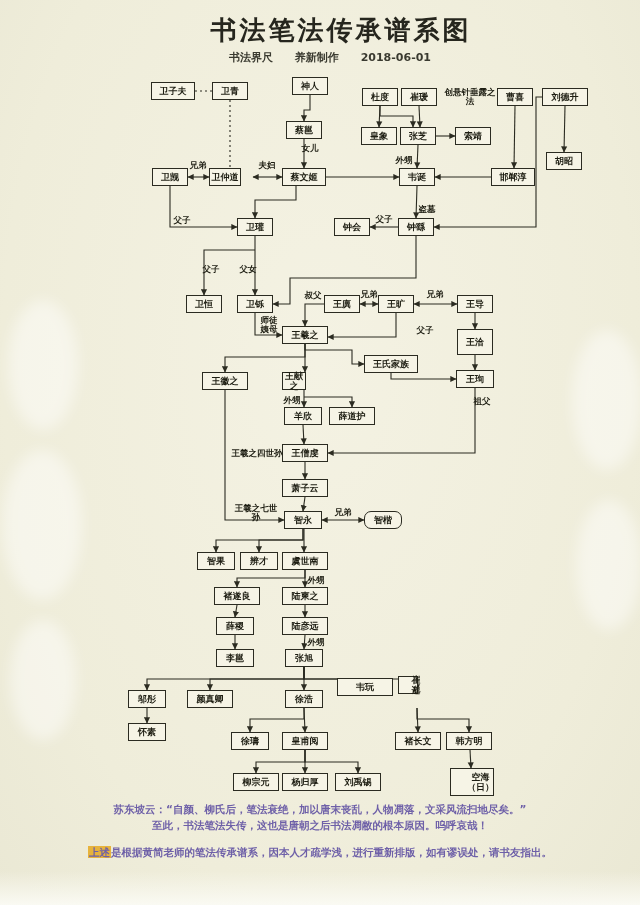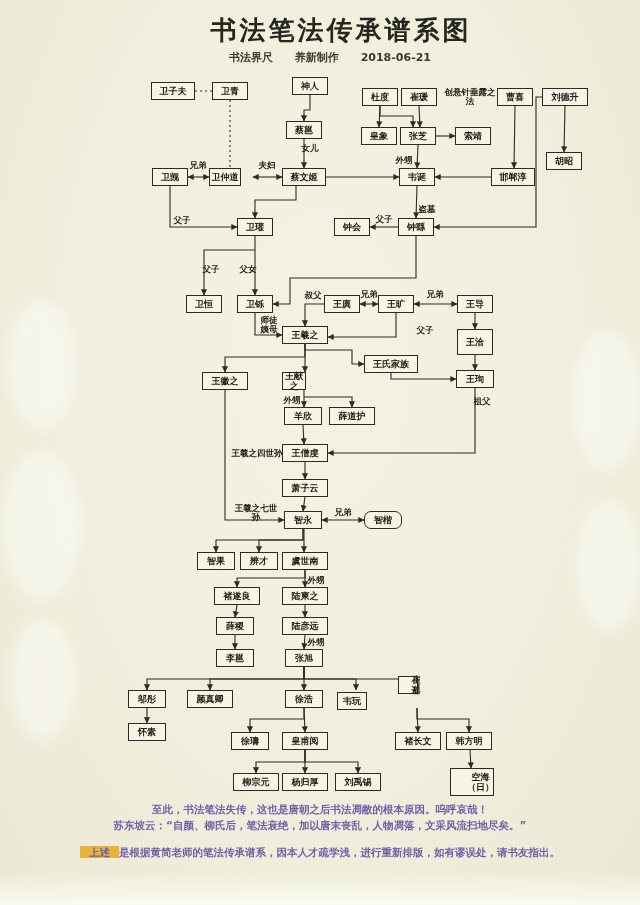--- a/index.html
+++ b/index.html
@@ -21,41 +21,41 @@
         border:1px solid #2b2b21;background:#f6f4e6;color:#1d1d12;
         font-size:9px;font-weight:bold;line-height:10px;text-align:center;
         white-space:pre-line;box-sizing:border-box;}
   .elabel{position:absolute;transform:translate(-50%,-50%);
           font-size:8.5px;font-weight:bold;color:#1d1d12;line-height:9px;
           white-space:pre;text-align:center;}
   .note{position:absolute;left:40px;width:560px;text-align:center;
         color:#6e60a8;font-size:10.5px;font-weight:bold;line-height:16px;}
   #quote{top:801px;}
   #remark{top:844px;}
-  .hl{background:#e7b33c;padding:0 9px;}
+  .hl{background:#e7b33c;padding:0 1px;}
   #bottom-fade{position:absolute;left:0;bottom:0;width:640px;height:34px;
                background:linear-gradient(to bottom, rgba(250,250,243,0), #fafaf3);}
 </style>
 </head>
 <body>
 
 <div id="page">
 
   <div class="watermark" style="left:8px;top:300px;width:70px;height:130px;"></div>
   <div class="watermark" style="left:2px;top:450px;width:80px;height:150px;"></div>
   <div class="watermark" style="left:10px;top:620px;width:66px;height:120px;"></div>
   <div class="watermark" style="left:572px;top:330px;width:70px;height:140px;"></div>
   <div class="watermark" style="left:576px;top:500px;width:66px;height:130px;"></div>
 
   <div id="title">书法笔法传承谱系图</div>
 
   <div id="subtitle">
     <span>书法界尺</span>
     <span>养新制作</span>
-    <span>2018-06-21</span>
+    <span>2018-06-01</span>
   </div>
 
   <div id="diagram">
     <svg id="edges" width="640" height="905" xmlns="http://www.w3.org/2000/svg">
       <defs>
         <marker id="arr" viewBox="0 0 8 8" refX="6.5" refY="4" markerWidth="7" markerHeight="7" orient="auto-start-reverse" markerUnits="userSpaceOnUse">
           <path d="M0,0.5 L7,4 L0,7.5 z" fill="#2b2b21"></path>
         </marker>
       </defs>
     <polyline points="310,95 310,110 304,110 304,121" class="edge" marker-end="url(#arr)"></polyline>
@@ -166,21 +166,21 @@
       <div class="node" style="left: 282px; top: 552px; width: 46px; height: 18px;">虞世南</div>
       <div class="node" style="left: 214px; top: 587px; width: 46px; height: 18px;">褚遂良</div>
       <div class="node" style="left: 282px; top: 587px; width: 46px; height: 18px;">陆柬之</div>
       <div class="node" style="left: 216px; top: 617px; width: 38px; height: 18px;">薛稷</div>
       <div class="node" style="left: 282px; top: 617px; width: 46px; height: 18px;">陆彦远</div>
       <div class="node" style="left: 216px; top: 649px; width: 38px; height: 18px;">李邕</div>
       <div class="node" style="left: 285px; top: 649px; width: 38px; height: 18px;">张旭</div>
       <div class="node" style="left: 128px; top: 690px; width: 38px; height: 18px;">邬彤</div>
       <div class="node" style="left: 187px; top: 690px; width: 46px; height: 18px;">颜真卿</div>
       <div class="node" style="left: 285px; top: 690px; width: 38px; height: 18px;">徐浩</div>
-      <div class="node" style="left: 337px; top: 692px; width: 30px; height: 18px;">韦玩</div>
+      <div class="node" style="left: 337px; top: 678px; width: 56px; height: 18px;">韦玩</div>
       <div class="node" style="left: 398px; top: 676px; width: 20px; height: 18px; padding-left: 16px;">崔邈</div>
       <div class="node" style="left: 128px; top: 723px; width: 38px; height: 18px;">怀素</div>
       <div class="node" style="left: 231px; top: 732px; width: 38px; height: 18px;">徐璹</div>
       <div class="node" style="left: 282px; top: 732px; width: 46px; height: 18px;">皇甫阅</div>
       <div class="node" style="left: 395px; top: 732px; width: 46px; height: 18px;">褚长文</div>
       <div class="node" style="left: 446px; top: 732px; width: 46px; height: 18px;">韩方明</div>
       <div class="node" style="left: 233px; top: 773px; width: 46px; height: 18px;">柳宗元</div>
       <div class="node" style="left: 282px; top: 773px; width: 46px; height: 18px;">杨归厚</div>
       <div class="node" style="left: 335px; top: 773px; width: 46px; height: 18px;">刘禹锡</div>
       <div class="node" style="left: 450px; top: 768px; width: 44px; height: 28px; padding-left: 17px;">空海
@@ -206,20 +206,20 @@
       <div class="elabel" style="left: 292px; top: 400px;">外甥</div>
       <div class="elabel" style="left: 257px; top: 453px;">王羲之四世孙</div>
       <div class="elabel" style="left: 256px; top: 513px;">王羲之七世
 孙</div>
       <div class="elabel" style="left: 343px; top: 512px;">兄弟</div>
       <div class="elabel" style="left: 316px; top: 580px;">外甥</div>
       <div class="elabel" style="left: 316px; top: 642px;">外甥</div>
     </div>
 
   <div id="quote" class="note">
+    <div>苏东坡云：“自颜、柳氏后，笔法衰绝，加以唐末丧乱，人物凋落，文采风流扫地尽矣。”</div>
     <div>至此，书法笔法失传，这也是唐朝之后书法凋敝的根本原因。呜呼哀哉！</div>
-    <div>苏东坡云：“自颜、柳氏后，笔法衰绝，加以唐末丧乱，人物凋落，文采风流扫地尽矣。”</div>
   </div>
 
   <div id="remark" class="note"><span class="hl">上述</span><span>是根据黄简老师的笔法传承谱系，因本人才疏学浅，进行重新排版，如有谬误处，请书友指出。</span></div>
 
   <div id="bottom-fade"></div>
 </div>
 
 </body></html>

